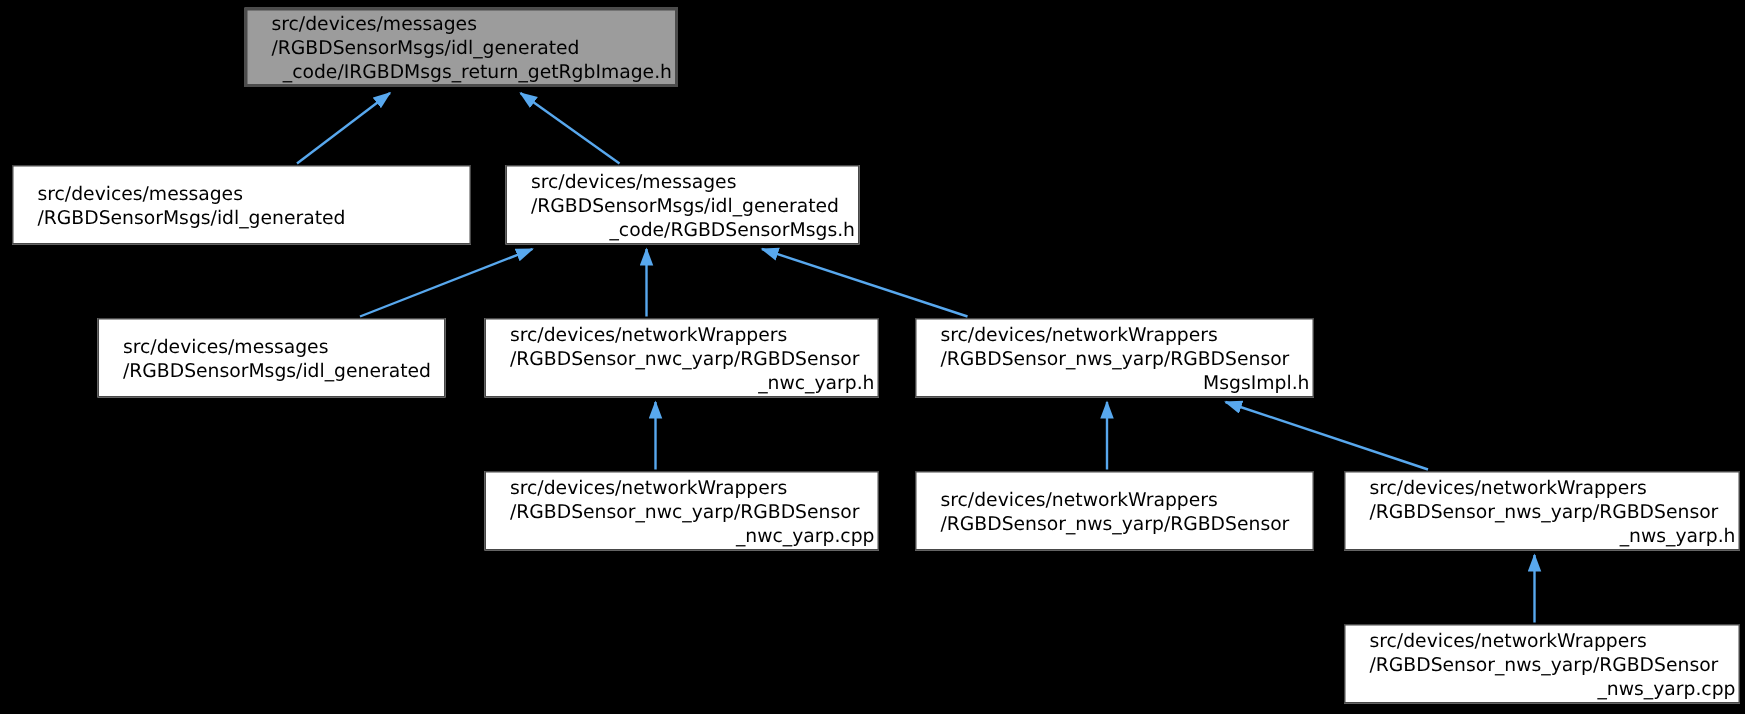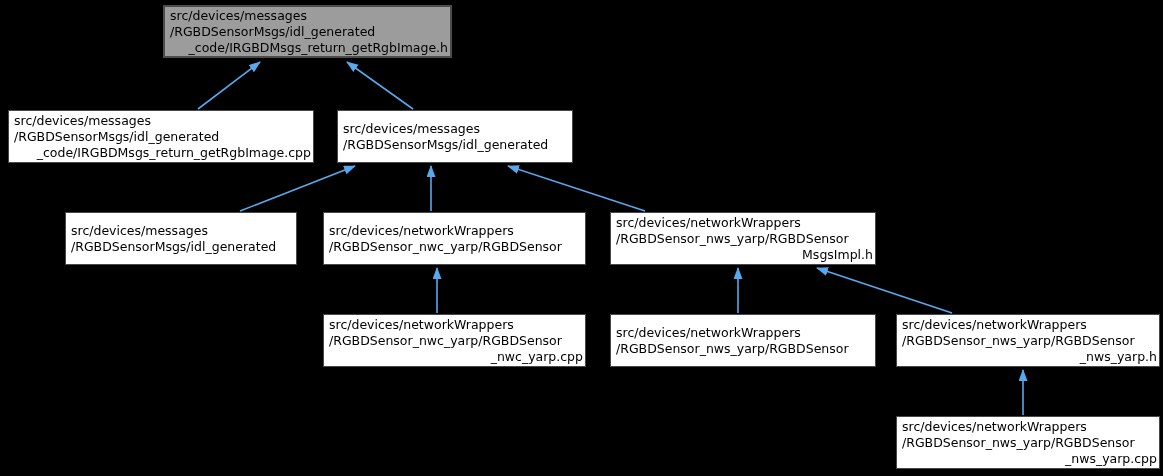--- a/index.html
+++ b/index.html
@@ -22,21 +22,21 @@
     flex-direction:column;
     justify-content:center;
     white-space:nowrap;
     cursor:pointer;
   }
   .node.highlight{
     background:var(--highlight_fill,#9c9c9c);
     border:2px solid var(--highlight_border,#4a4a4a);
     cursor:default;
   }
-  .node .line{text-align:left;padding:0 5px;}
+  .node .line{text-align:left;padding:0 16px;}
   .node .line.last{text-align:right;padding:0 2px;}
   svg.edges{position:absolute;left:0;top:0;pointer-events:none;}
   svg.edges line{stroke:var(--arrow,#58a8ee);stroke-width:1.6;}
   svg.edges path{fill:var(--arrow,#58a8ee);}
 </style>
 </head>
 <body>
 
 <div id="canvas">
 
@@ -59,36 +59,37 @@
 
   <div class="node highlight" style="left:163px;top:5px;width:289px;height:53px">
     <div class="line">src/devices/messages</div>
     <div class="line">/RGBDSensorMsgs/idl_generated</div>
     <div class="line last">_code/IRGBDMsgs_return_getRgbImage.h</div>
   </div>
 
   <div class="node" style="left:8px;top:110px;width:306px;height:53px">
     <div class="line">src/devices/messages</div>
     <div class="line">/RGBDSensorMsgs/idl_generated</div>
-    <div class="line last">_code/IRGBDMsgs_return_getRgbImage.cpp</div>
   </div>
 
   <div class="node" style="left:337px;top:110px;width:236px;height:53px">
     <div class="line">src/devices/messages</div>
     <div class="line">/RGBDSensorMsgs/idl_generated</div>
+    <div class="line last">_code/RGBDSensorMsgs.h</div>
   </div>
 
   <div class="node" style="left:65px;top:212px;width:232px;height:53px">
     <div class="line">src/devices/messages</div>
     <div class="line">/RGBDSensorMsgs/idl_generated</div>
   </div>
 
   <div class="node" style="left:323px;top:212px;width:263px;height:53px">
     <div class="line">src/devices/networkWrappers</div>
     <div class="line">/RGBDSensor_nwc_yarp/RGBDSensor</div>
+    <div class="line last">_nwc_yarp.h</div>
   </div>
 
   <div class="node" style="left:610px;top:212px;width:266px;height:53px">
     <div class="line">src/devices/networkWrappers</div>
     <div class="line">/RGBDSensor_nws_yarp/RGBDSensor</div>
     <div class="line last">MsgsImpl.h</div>
   </div>
 
   <div class="node" style="left:323px;top:314px;width:263px;height:53px">
     <div class="line">src/devices/networkWrappers</div>

